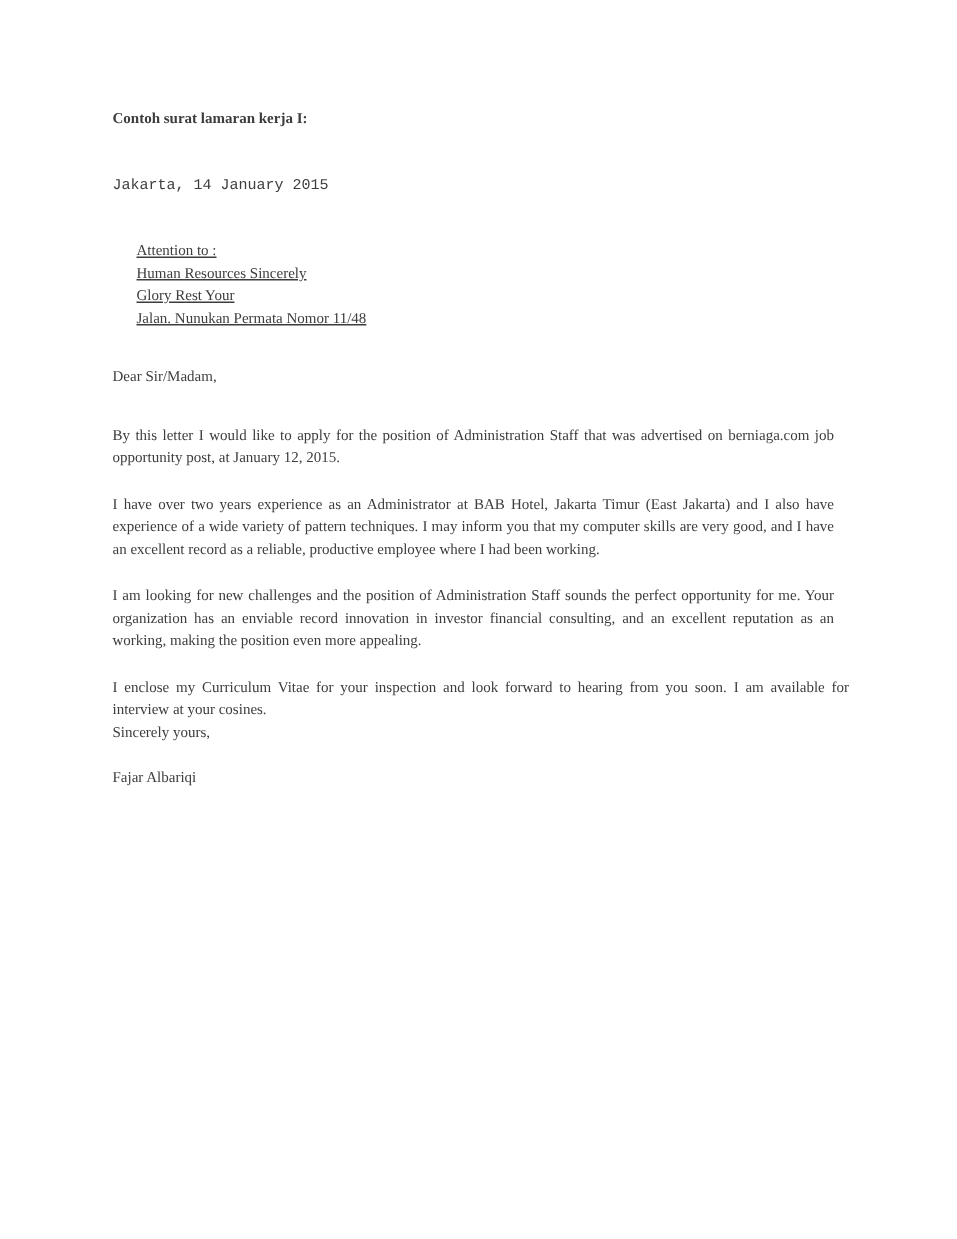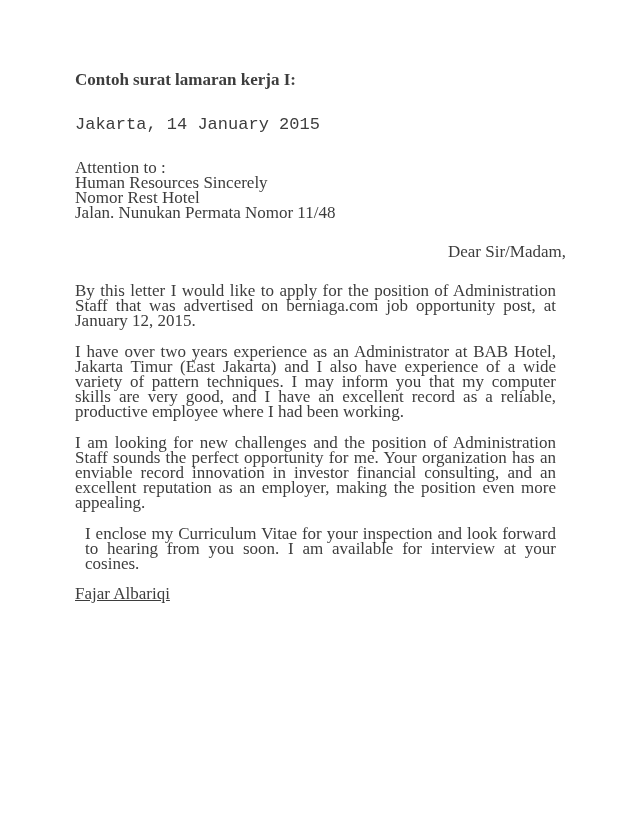--- a/index.html
+++ b/index.html
@@ -15,81 +15,81 @@
     color: #3d3d3d;
   }
   .page {
     box-sizing: border-box;
     width: 638px;
     height: 826px;
     padding: 72px 72px 40px 75px;
     background: #ffffff;
   }
   .letter {
-    font-size: 17px;
+    font-size: 10px;
     line-height: 15px;
   }
   .letter-title {
     font-weight: bold;
     margin: 0 0 30px 0;
   }
   .dateline {
     margin: 0 0 28px 0;
     font-family: Liberation Mono, monospace;
   }
   .address-block {
-    margin: 0 0 24px 0;
+    margin: 0 0 24px 16px;
+    text-decoration: underline;
   }
   .address-line {
     margin: 0;
   }
   .salutation {
     margin: 0 0 24px 0;
-    text-align: right;
   }
   .para {
     margin: 0 10px 16px 0;
     text-align: justify;
   }
   .para-last {
-    margin: 10px;
+    margin: 0;
     text-align: justify;
   }
   .closing {
     margin: 0 0 15px 0;
   }
   .signature {
     margin: 15px 0 0 0;
-    text-decoration: underline;
   }
 </style>
 </head>
 <body>
 
 <div class="page">
   <div class="letter">
 
     <p class="letter-title">Contoh surat lamaran kerja I:</p>
 
     <p class="dateline">Jakarta, 14 January 2015</p>
 
     <div class="address-block">
       <p class="address-line">Attention to :</p>
       <p class="address-line">Human Resources Sincerely</p>
-      <p class="address-line">Nomor Rest Hotel</p>
+      <p class="address-line">Glory Rest Your</p>
       <p class="address-line">Jalan. Nunukan Permata Nomor 11/48</p>
     </div>
 
     <p class="salutation">Dear Sir/Madam,</p>
 
     <p class="para">By this letter I would like to apply for the position of Administration Staff that was advertised on berniaga.com job opportunity post, at January 12, 2015.</p>
 
     <p class="para">I have over two years experience as an Administrator at BAB Hotel, Jakarta Timur (East Jakarta) and I also have experience of a wide variety of pattern techniques. I may inform you that my computer skills are very good, and I have an excellent record as a reliable, productive employee where I had been working.</p>
 
-    <p class="para">I am looking for new challenges and the position of Administration Staff sounds the perfect opportunity for me. Your organization has an enviable record innovation in investor financial consulting, and an excellent reputation as an employer, making the position even more appealing.</p>
+    <p class="para">I am looking for new challenges and the position of Administration Staff sounds the perfect opportunity for me. Your organization has an enviable record innovation in investor financial consulting, and an excellent reputation as an working, making the position even more appealing.</p>
 
     <p class="para-last">I enclose my Curriculum Vitae for your inspection and look forward to hearing from you soon. I am available for interview at your cosines.</p>
 
+    <p class="closing">Sincerely yours,</p>
 
     <p class="signature">Fajar Albariqi</p>
 
   </div>
 </div>
 
 </body></html>

